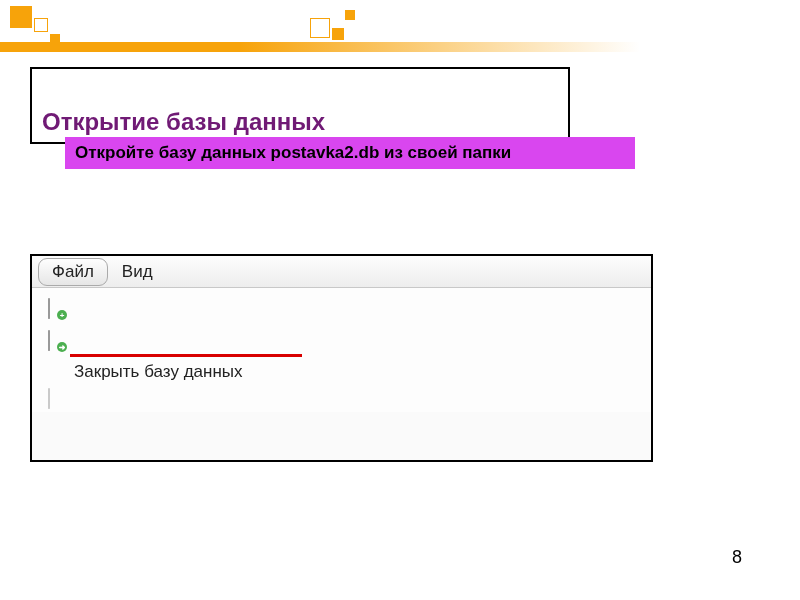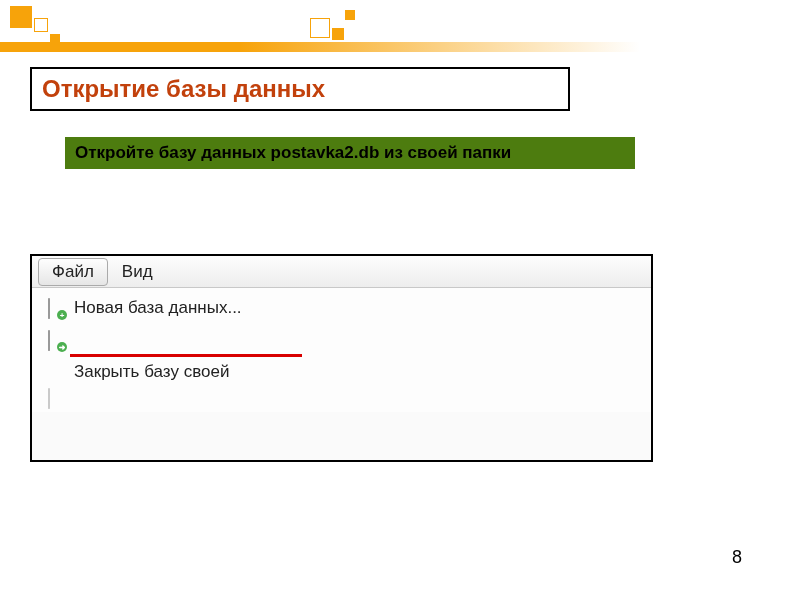--- a/index.html
+++ b/index.html
@@ -28,27 +28,28 @@
       position: absolute;
       left: 30px; top: 67px;
       width: 540px;
       border: 2px solid #000;
       padding: 6px 10px;
       background: #fff;
     }
     .title-box h1 {
       font-size: 24px;
       font-weight: bold;
-      color: #c2410c;
+      color: #701a75;
+      margin-top: 33px;
     }
     .instruction-banner {
       position: absolute;
       left: 65px; top: 137px;
       width: 570px;
-      background: #4d7c0f;
+      background: #d946ef;
       padding: 6px 10px;
       font-size: 17px;
       font-weight: bold;
       color: #000;
     }
     .app-window {
       position: absolute;
       left: 30px; top: 254px;
       width: 623px;
       height: 208px;
@@ -66,21 +67,21 @@
       font-size: 17px;
       color: #222;
     }
     .menu-item {
       padding: 4px 14px;
       cursor: default;
     }
     .menu-item.active {
       background: linear-gradient(to bottom, #fefefe 0%, #e6e6e6 100%);
       border: 1px solid #aaa;
-      border-radius: 4px;
+      border-radius: 9px;
       padding: 3px 13px;
     }
     .dropdown {
       background: #fdfdfd;
       padding: 4px 0;
     }
     .dropdown-item {
       display: flex;
       align-items: center;
       height: 32px;
@@ -166,31 +167,30 @@
     </div>
     <div class="menu-item">
       <span>Вид</span>
     </div>
   </div>
   <div class="dropdown">
     <div class="dropdown-item">
       <span class="icon-slot">
         <span class="db-icon"><span class="db-cyl"></span><span class="db-badge plus">+</span></span>
       </span>
-      <span class="label">Новая база данных...</span>
     </div>
     <div class="dropdown-item">
       <span class="icon-slot">
         <span class="db-icon"><span class="db-cyl"></span><span class="db-badge arrow">➜</span></span>
       </span>
       <span class="underline-highlight"></span>
     </div>
     <div class="dropdown-item">
       <span class="icon-slot"></span>
-      <span class="label">Закрыть базу своей</span>
+      <span class="label">Закрыть базу данных</span>
     </div>
     <div class="dropdown-item" style="height:20px;opacity:.5">
       <span class="icon-slot">
         <span class="db-icon"><span class="db-cyl"></span></span>
       </span>
     </div>
   </div>
 </div>
 
 <div class="page-number">8</div>

